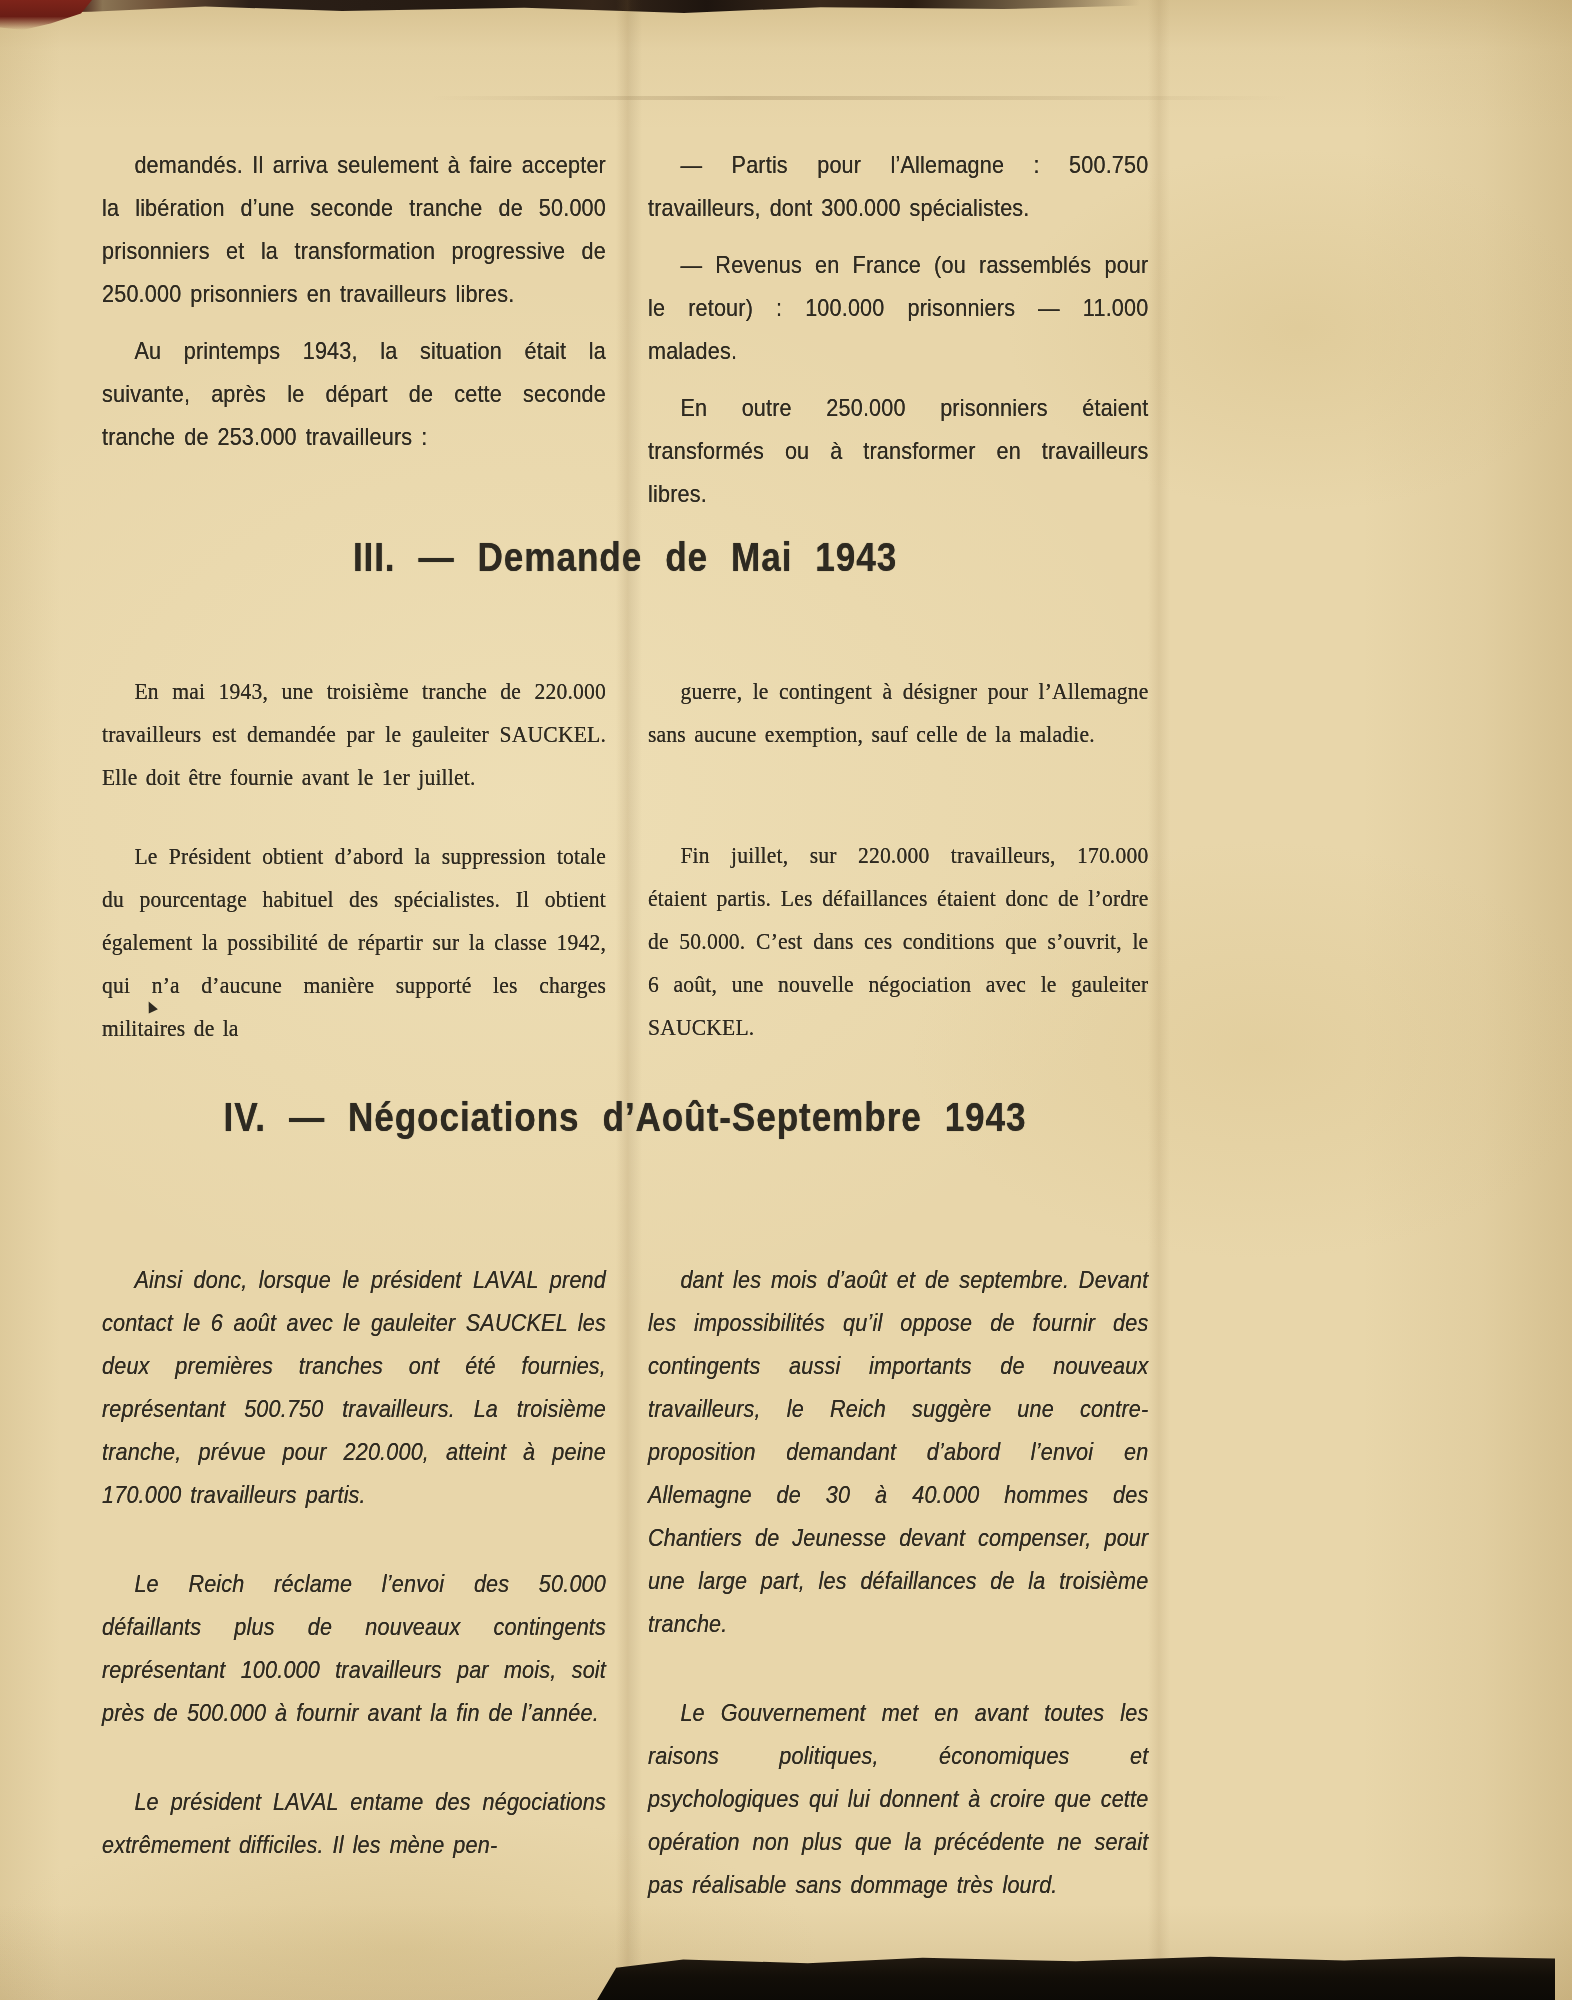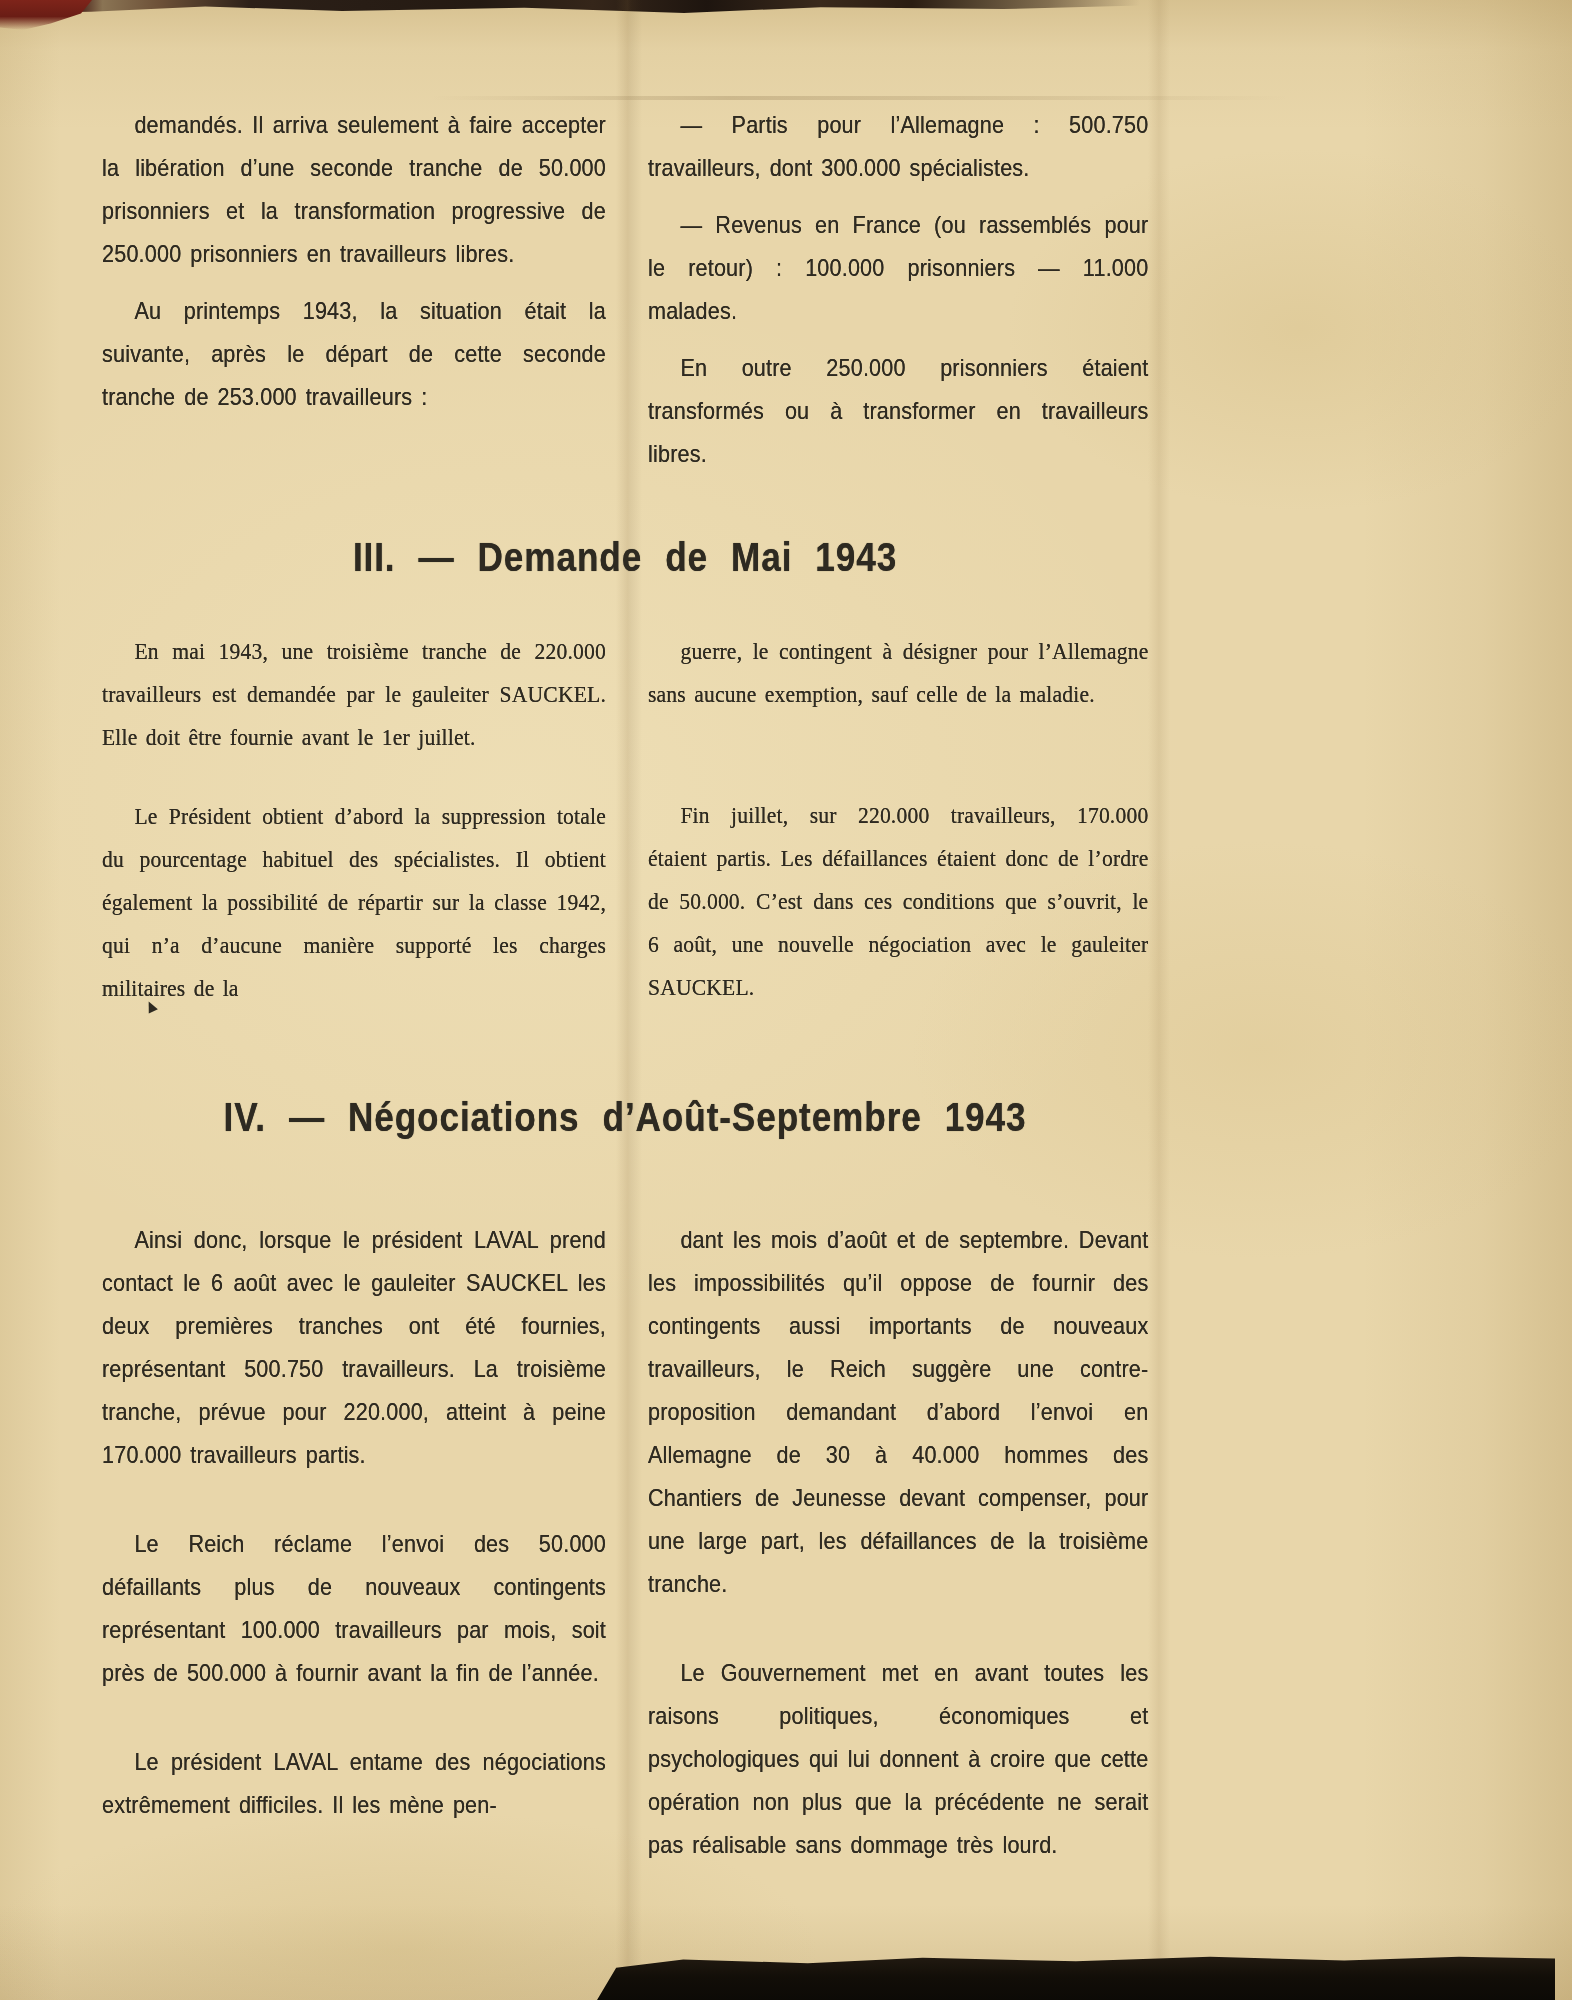--- a/index.html
+++ b/index.html
@@ -44,24 +44,24 @@
   .crease-top{
     position:absolute;left:430px;top:96px;width:860px;height:4px;border-radius:2px;
     background:linear-gradient(90deg,rgba(0,0,0,0),rgba(110,85,45,0.22) 35%,rgba(110,85,45,0.12) 70%,rgba(0,0,0,0));
   }
   .bottom-tear{
     position:absolute;bottom:0;left:597px;width:958px;height:46px;
     background:linear-gradient(180deg,#241c12,#120e08 50%,#0c0a06);
     clip-path:polygon(0 100%,2% 30%,9% 12%,22% 20%,34% 8%,50% 16%,64% 6%,78% 14%,90% 6%,100% 10%,100% 100%);
   }
   .content{position:absolute;left:102px;top:103px;width:1046px;height:1870px;}
-  .row{position:absolute;left:0;width:100%;}
+  .row{position:absolute;left:0;width:100%;margin-top:40px;}
   .row1{top:0;height:370px;}
   .row2{top:527px;height:440px;font-family:Liberation Serif, serif;}
-  .row3{top:1115px;height:720px;}
+  .row3{top:1115px;height:720px;font-style:italic;}
   .col{position:absolute;top:0;transform:scaleX(0.9);transform-origin:0 0;}
   .col-l{left:0;width:560px;}
   .col-r{left:546px;width:556px;}
   .content p{
     margin:0 0 14px;text-indent:36px;text-align:justify;
     font-size:24px;line-height:43px;word-spacing:3px;letter-spacing:0.2px;
     text-shadow:0 0 0.7px rgba(46,42,33,0.9);
   }
   .content p.mb-lg{margin-bottom:36px;}
   .content p.mb-xl{margin-bottom:78px;}

